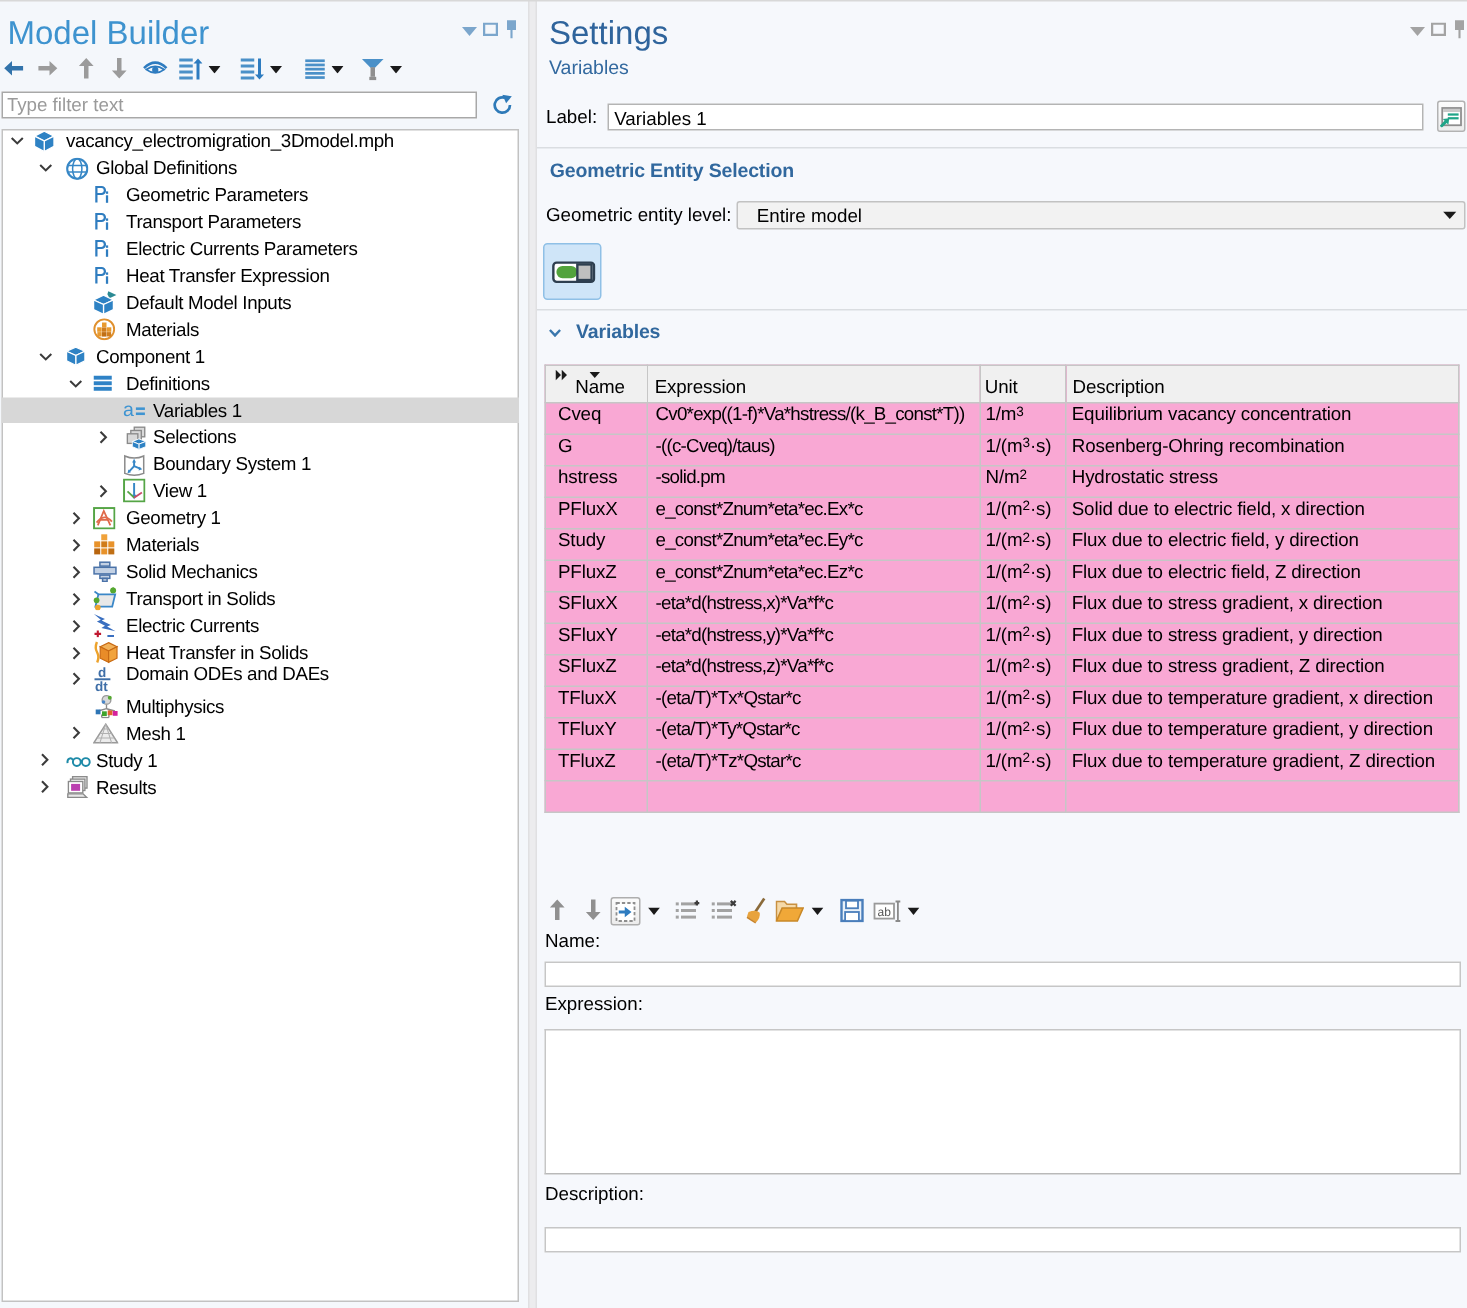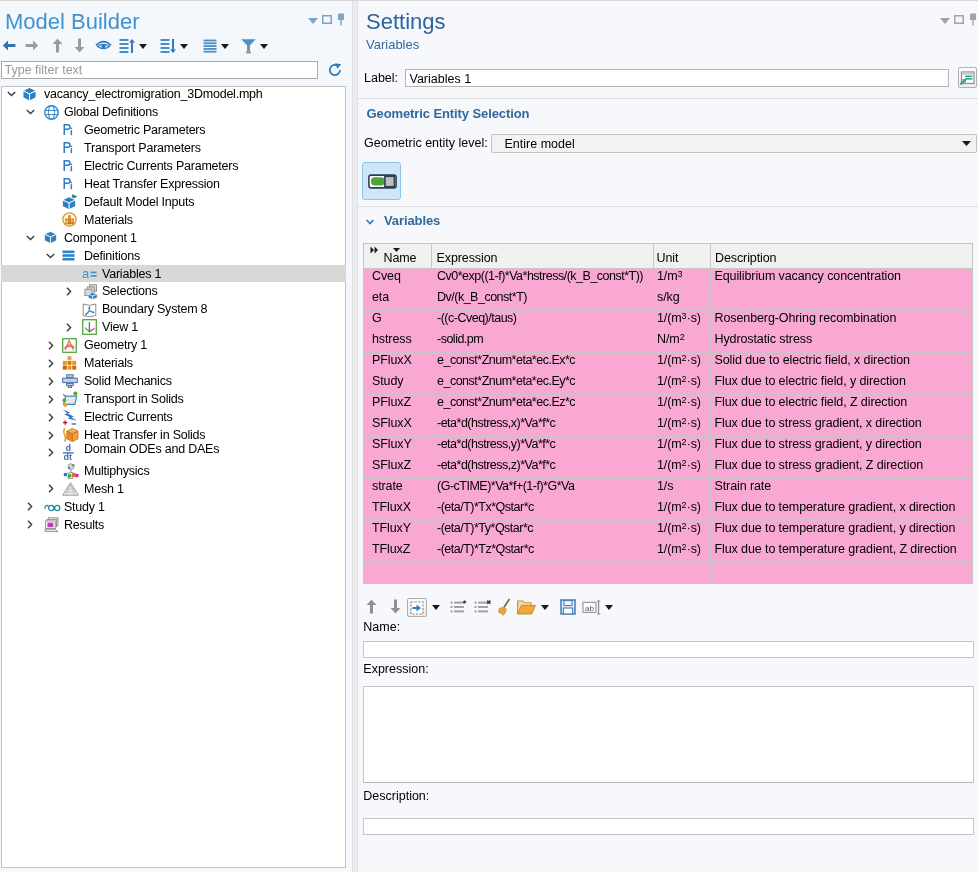--- a/index.html
+++ b/index.html
@@ -231,21 +231,21 @@
           <line x1="4.2" y1="12.2" x2="7.4" y2="8.8"></line>
           <line x1="7.4" y1="8.8" x2="11.4" y2="10.4"></line>
           <line x1="7.4" y1="8.8" x2="7.4" y2="5.4"></line>
         </g>
         <g fill="#3787c6">
           <polygon points="7.4,3.8 8.7,6.3 6.1,6.3"></polygon>
           <polygon points="12.8,10.9 10.4,11.6 11,9.2"></polygon>
           <polygon points="3,13.5 3.6,11 5.3,12.9"></polygon>
         </g>
       </svg></span>
-    <span class="abs ttx" style="left:102.0px;top:302.4px">Boundary System 8</span>
+    <span class="abs ttx" style="left:102.0px;top:302.4px">Boundary System 1</span>
 <svg class="abs" style="left:66.0px;top:322.9px" width="6" height="9" viewBox="0 0 6 9">
       <path d="M1 0.8 L4.6 4.5 L1 8.2" fill="none" stroke="#3c3c3c" stroke-width="1.4"></path>
     </svg>
     <span class="abs" style="left:82.0px;top:319.4px;line-height:0"><svg width="15" height="16" viewBox="0 0 15 16">
         <rect x="0.7" y="0.7" width="13.6" height="14.6" fill="#fff" stroke="#55a546" stroke-width="1.3"></rect>
         <line x1="7.4" y1="3" x2="7.4" y2="12.4" stroke="#3787c6" stroke-width="1.3"></line>
         <polygon points="7.4,14 5.9,10.8 8.9,10.8" fill="#3787c6"></polygon>
         <line x1="7.4" y1="12.8" x2="3" y2="8.6" stroke="#55a546" stroke-width="1.2"></line>
         <line x1="7.4" y1="12.8" x2="12.6" y2="9.4" stroke="#c84a6a" stroke-width="1.2"></line>
       </svg></span>
@@ -456,26 +456,20 @@
         <th>Unit</th>
         <th>Description</th>
       </tr>
 <tr>
         <td>Cveq</td>
         <td>Cv0*exp((1-f)*Va*hstress/(k_B_const*T))</td>
         <td>1/m<sup>3</sup></td>
         <td>Equilibrium vacancy concentration</td>
       </tr>
 <tr>
-        <td>eta</td>
-        <td>Dv/(k_B_const*T)</td>
-        <td>s/kg</td>
-        <td></td>
-      </tr>
-<tr>
         <td>G</td>
         <td>-((c-Cveq)/taus)</td>
         <td>1/(m<sup>3</sup>·s)</td>
         <td>Rosenberg-Ohring recombination</td>
       </tr>
 <tr>
         <td>hstress</td>
         <td>-solid.pm</td>
         <td>N/m<sup>2</sup></td>
         <td>Hydrostatic stress</td>
@@ -508,26 +502,20 @@
         <td>SFluxY</td>
         <td>-eta*d(hstress,y)*Va*f*c</td>
         <td>1/(m<sup>2</sup>·s)</td>
         <td>Flux due to stress gradient, y direction</td>
       </tr>
 <tr>
         <td>SFluxZ</td>
         <td>-eta*d(hstress,z)*Va*f*c</td>
         <td>1/(m<sup>2</sup>·s)</td>
         <td>Flux due to stress gradient, Z direction</td>
-      </tr>
-<tr>
-        <td>strate</td>
-        <td>(G-cTIME)*Va*f+(1-f)*G*Va</td>
-        <td>1/s</td>
-        <td>Strain rate</td>
       </tr>
 <tr>
         <td>TFluxX</td>
         <td>-(eta/T)*Tx*Qstar*c</td>
         <td>1/(m<sup>2</sup>·s)</td>
         <td>Flux due to temperature gradient, x direction</td>
       </tr>
 <tr>
         <td>TFluxY</td>
         <td>-(eta/T)*Ty*Qstar*c</td>

